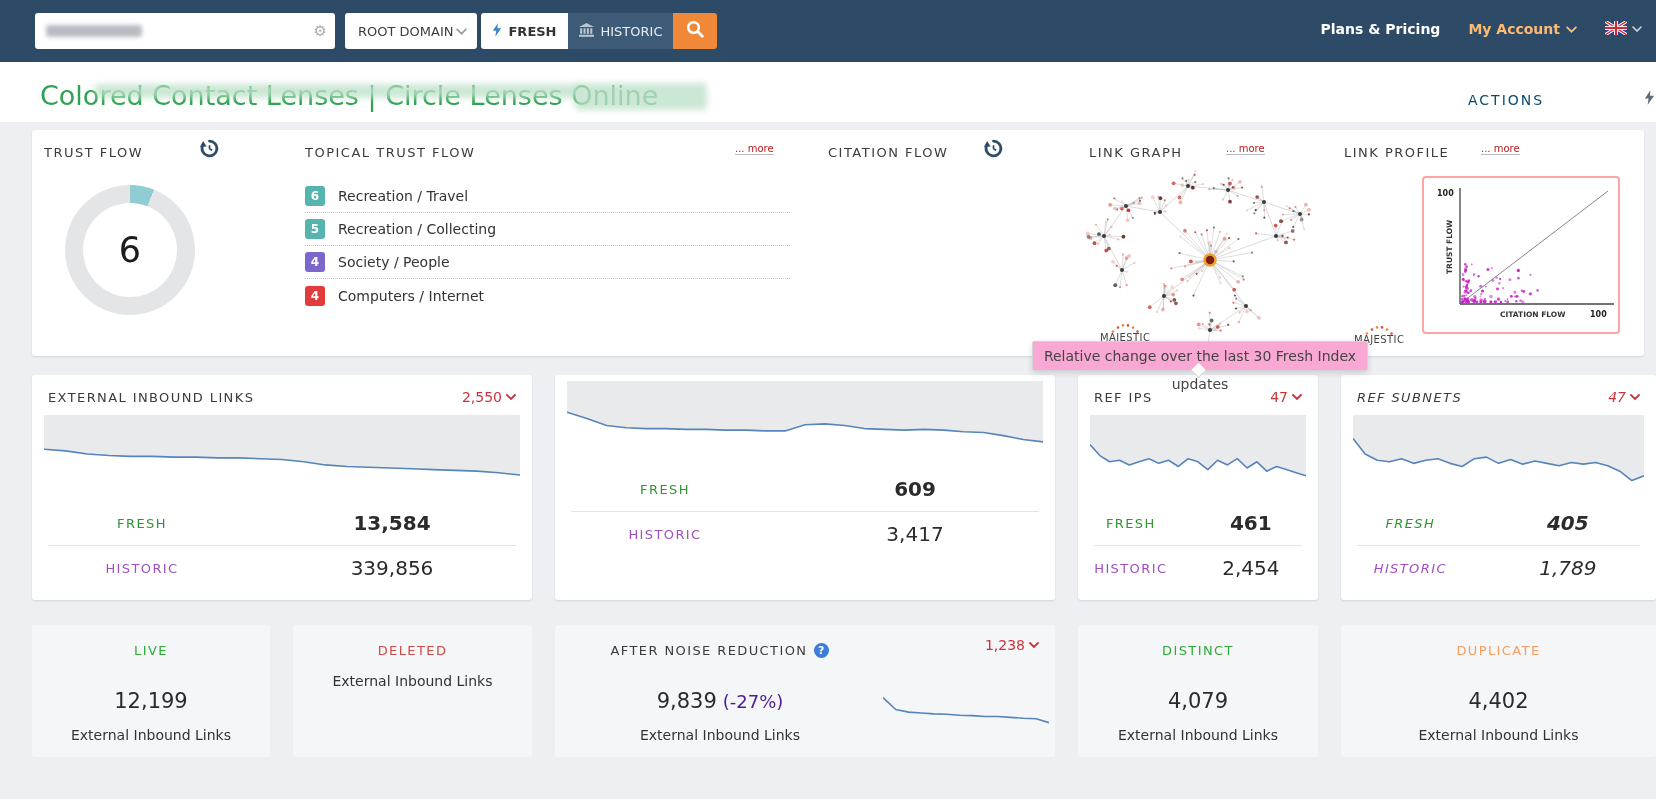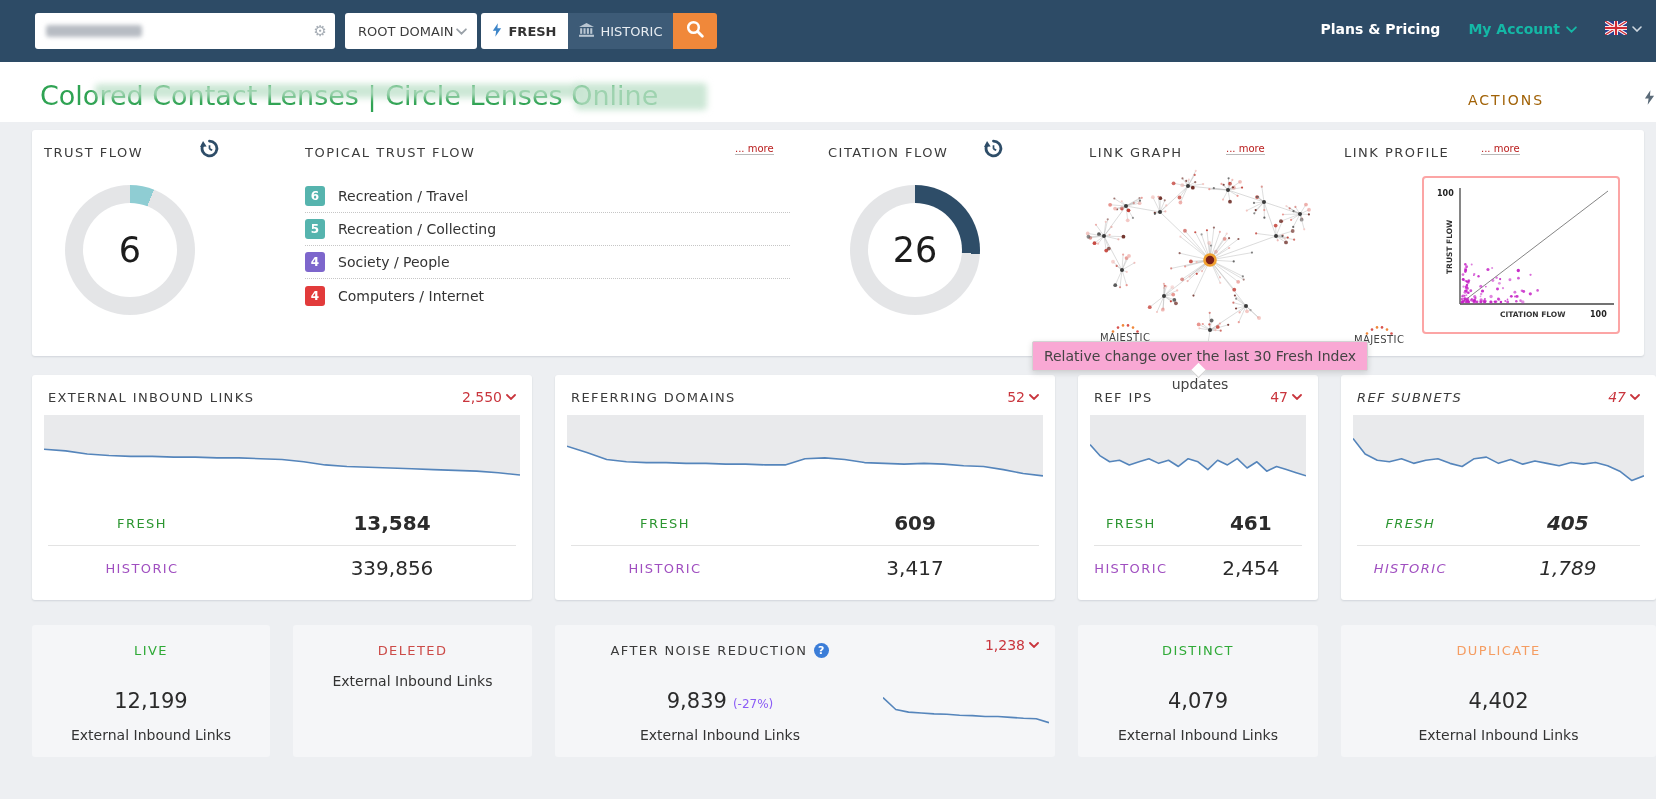--- a/index.html
+++ b/index.html
@@ -16,30 +16,30 @@
   .nav-search input { position:absolute; inset:0; border:0; border-radius:3px; padding:0 30px 0 12px; font:13px "DejaVu Sans",sans-serif; outline:none; background:transparent; width:100%; }
   .search-redacted { position:absolute; left:11px; top:12px; width:96px; height:12px; background:rgba(170,176,184,.85); filter:blur(2px); border-radius:3px; pointer-events:none; }
   .gear { position:absolute; right:8px; top:8px; font-size:15px; color:#a6adb5; line-height:20px; }
   .scope { position:absolute; left:345px; top:13px; width:132px; height:36px; background:#fff; border-radius:3px; display:flex; align-items:center; justify-content:space-between; padding:0 10px 0 13px; font-size:13px; color:#3c3c3c; cursor:pointer; }
   .scope .chev { color:#9aa1a8; }
   .btn-fresh { position:absolute; left:481px; top:13px; width:87px; height:36px; background:#fff; border-radius:3px 0 0 3px; display:flex; align-items:center; justify-content:center; gap:6px; font-size:13px; color:#333; font-weight:bold; cursor:pointer; }
   .btn-historic { position:absolute; left:568px; top:13px; width:105px; height:36px; background:#3d5b77; display:flex; align-items:center; justify-content:center; gap:7px; font-size:13px; color:#e8edf2; cursor:pointer; }
   .btn-go { position:absolute; left:673px; top:13px; width:44px; height:36px; background:#f0883a; border-radius:0 3px 3px 0; display:flex; align-items:center; justify-content:center; cursor:pointer; }
   .nav-right { position:absolute; right:14px; top:0; height:58px; display:flex; align-items:center; gap:28px; }
   .nav-link { color:#fff; font-size:14px; font-weight:bold; cursor:pointer; }
-  .nav-account { color:#14b8a6; font-size:14px; font-weight:bold; cursor:pointer; display:flex; align-items:center; gap:6px;text-align:right; }
+  .nav-account { color:#fdba74; font-size:14px; font-weight:bold; cursor:pointer; display:flex; align-items:center; gap:6px;text-align:right; }
   .nav-flag { display:flex; align-items:center; gap:5px; cursor:pointer; color:#cfd8e0; }
   .chev { display:inline-flex; }
   
   .page-head { position:absolute; left:0; top:62px; width:1656px; height:60px; background:#fff; }
   .page-title { position:absolute; left:40px; top:18px; font-size:27px; color:#2fa353; white-space:nowrap; }
   .blur-band { position:absolute; background:rgba(190,224,201,.78); filter:blur(3px); border-radius:4px; pointer-events:none; }
   .b1 { left:95px; top:22px; width:485px; height:14px; }
   .b2 { left:575px; top:21px; width:132px; height:27px; }
-  .actions { position:absolute; left:1468px; top:30px; font-size:14px; letter-spacing:2px; color:#a16207; cursor:pointer; }
+  .actions { position:absolute; left:1468px; top:30px; font-size:14px; letter-spacing:2px; color:#0c4a6e; cursor:pointer; }
   .actions-icon { position:absolute; left:1644px; top:28px; }
   
   .panel { position:absolute; left:32px; top:130px; width:1612px; height:226px; background:#fff; border-radius:3px; box-shadow:0 1px 2px rgba(45,60,80,.14); z-index:1; }
   .sect-title { position:absolute; font-size:13px; letter-spacing:1.5px; color:#3b3b3b; white-space:nowrap; }
   .more-link { position:absolute; font-size:10px; color:#b91c1c; border-bottom:1px solid #b9b9b9; cursor:pointer; white-space:nowrap; }
   .hist-icon { position:absolute; cursor:pointer; }
   .donut { position:absolute; width:130px; height:130px; border-radius:50%; display:flex; align-items:center; justify-content:center; }
   .donut-hole { width:94px; height:94px; background:#fff; border-radius:50%; display:flex; align-items:center; justify-content:center; font-size:35px; color:#1c1c1c; }
   .topical-list { position:absolute; left:273px; top:50px; width:485px; }
   .topical-row { display:flex; align-items:center; gap:13px; height:33px; border-bottom:1px dotted #c6c6c6; cursor:pointer; }
@@ -66,21 +66,21 @@
   .m-value { justify-self:center; font-size:20px; color:#2b2b2b; }
   .row-fresh .m-label { color:#2c9631; }
   .row-fresh .m-value { font-weight:bold; }
   .row-historic .m-label { color:#a04fc0; }
   .divider { height:1px; background:#e3e3e3; margin:0 16px; }
   
   .stat { position:absolute; top:625px; height:132px; background:#f5f6f8; border-radius:3px; text-align:center; padding-top:15px; overflow:hidden; }
   .stat-label { font-size:13px; letter-spacing:1.4px; display:inline-flex; align-items:center; gap:7px; justify-content:center; }
   .stat-value { font-size:21px; color:#2b2b2b; margin-top:30px; }
   .stat-caption { font-size:14px; color:#333; margin-top:14px; }
-  .pct { color:#8b5cf6; font-size:12px; margin-left:6px; }
+  .pct { color:#4c1d95; font-size:18px; margin-left:6px; }
   .q-icon { width:15px; height:15px; border-radius:50%; background:#3b7dd8; color:#fff; font-size:11px; font-weight:bold; display:inline-flex; align-items:center; justify-content:center; cursor:pointer; }
   .noise-left { position:absolute; left:0; top:15px; width:330px; text-align:center; }
   .noise-delta { position:absolute; right:16px; top:12px; }
   .noise-spark { position:absolute; left:328px; top:66px; width:166px; height:44px; }
 </style>
 </head>
 <body>
 
 <div class="topnav">
   <div class="nav-search">
@@ -208,25 +208,20 @@
 
   <div class="sect-title" style="left:796px; top:15px;">CITATION FLOW</div>
   <span class="hist-icon" style="left:952px; top:9px;">
     <svg viewBox="0 0 20 20" width="19" height="19">
         <path d="M10 2.2 a7.8 7.8 0 1 1 -7.3 5" fill="none" stroke="#2e4d68" stroke-width="3" stroke-linecap="round"></path>
         <polygon points="0,8.4 7,7.8 3.2,2.2" fill="#2e4d68"></polygon>
         <line x1="10" y1="6.6" x2="10" y2="10.4" stroke="#2e4d68" stroke-width="1.8"></line>
         <line x1="10" y1="10.4" x2="12.8" y2="11.8" stroke="#2e4d68" stroke-width="1.8"></line>
       </svg>
   </span>
-  <div class="donut" style="left: 818px; top: 55px; background: conic-gradient(rgb(46, 77, 104) 0deg, rgb(46, 77, 104) 93.6deg, rgb(228, 229, 231) 93.6deg, rgb(228, 229, 231) 360deg);">
-    <div class="donut-hole">
-        <span>26</span>
-      </div>
-  </div>
 
   <div class="sect-title" style="left:1057px; top:15px;">LINK GRAPH</div>
   <span class="more-link" style="left:1194px; top:13px;">... more</span>
   <svg class="lg-canvas" viewBox="0 0 280 186">
       <line x1="66" y1="46" x2="100" y2="52" stroke="#c2c2c2" stroke-width="0.6"></line>
       <line x1="44" y1="76" x2="66" y2="46" stroke="#c2c2c2" stroke-width="0.6"></line>
       <line x1="62" y1="110" x2="44" y2="76" stroke="#c2c2c2" stroke-width="0.6"></line>
       <line x1="100" y1="52" x2="128" y2="26" stroke="#c2c2c2" stroke-width="0.6"></line>
       <line x1="128" y1="26" x2="168" y2="30" stroke="#c2c2c2" stroke-width="0.6"></line>
       <line x1="168" y1="30" x2="204" y2="42" stroke="#c2c2c2" stroke-width="0.6"></line>
@@ -801,31 +796,20 @@
     </div>
     <div class="divider"></div>
     <div class="metric-row row-historic">
       <span class="m-label">HISTORIC</span>
       <span class="m-value">339,856</span>
     </div>
   </div>
 </div>
 
 <div class="card" style="left:555px; width:500px;">
-  <div class="card-head">
-    <span class="card-title">REFERRING DOMAINS</span>
-    <span class="card-delta">
-      <span>52</span>
-      <span class="chev">
-          <svg viewBox="0 0 10 6" width="10" height="6">
-            <path d="M1 1 L5 5 L9 1" fill="none" stroke="currentColor" stroke-width="1.8" stroke-linecap="round"></path>
-          </svg>
-        </span>
-    </span>
-  </div>
   <div class="spark-wrap">
       <svg class="spark" viewBox="0 0 100 40" preserveAspectRatio="none">
         <polygon points="0,0 100,0 100,31.200000000000003 95.83333333333334,30 91.66666666666666,28 87.5,26.400000000000002 83.33333333333334,26 79.16666666666666,25.200000000000003 75,24.8 70.83333333333334,25.200000000000003 66.66666666666666,24.8 62.5,24.400000000000002 58.333333333333336,22.8 54.166666666666664,22 50,22.400000000000002 45.83333333333333,25.6 41.66666666666667,25.6 37.5,25.200000000000003 33.33333333333333,25.200000000000003 29.166666666666668,24.8 25,24.8 20.833333333333336,24.400000000000002 16.666666666666664,24.400000000000002 12.5,24 8.333333333333332,22.8 4.166666666666666,19.200000000000003 0,16" fill="#e9eaec"></polygon>
         <polyline points="0,16 4.166666666666666,19.200000000000003 8.333333333333332,22.8 12.5,24 16.666666666666664,24.400000000000002 20.833333333333336,24.400000000000002 25,24.8 29.166666666666668,24.8 33.33333333333333,25.200000000000003 37.5,25.200000000000003 41.66666666666667,25.6 45.83333333333333,25.6 50,22.400000000000002 54.166666666666664,22 58.333333333333336,22.8 62.5,24.400000000000002 66.66666666666666,24.8 70.83333333333334,25.200000000000003 75,24.8 79.16666666666666,25.200000000000003 83.33333333333334,26 87.5,26.400000000000002 91.66666666666666,28 95.83333333333334,30 100,31.200000000000003" fill="none" stroke="#5585bb" stroke-width="1.6" stroke-linejoin="round" vector-effect="non-scaling-stroke"></polyline>
       </svg>
     </div>
   <div class="metric-rows">
     <div class="metric-row row-fresh">
       <span class="m-label">FRESH</span>
       <span class="m-value">609</span>

